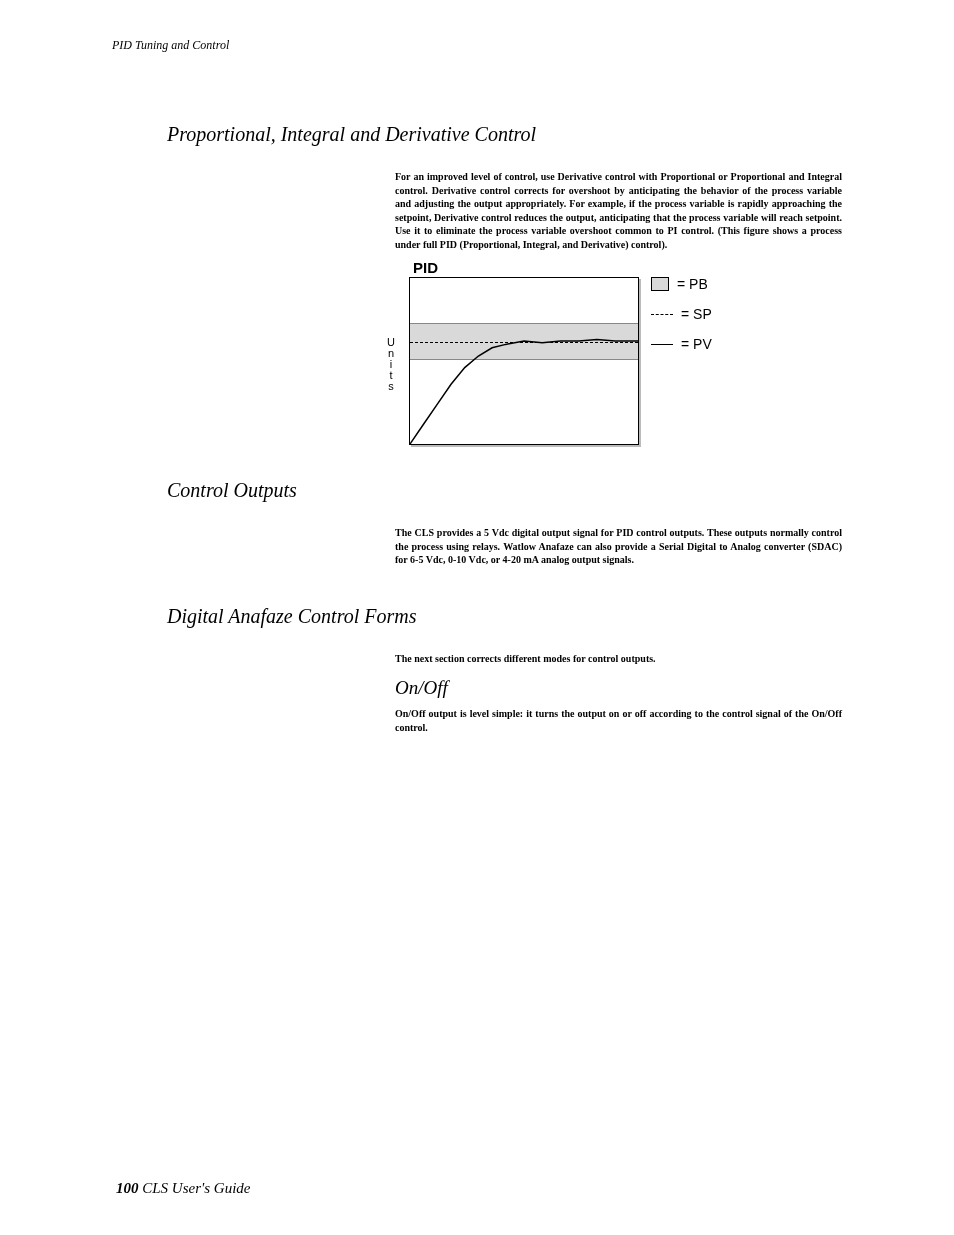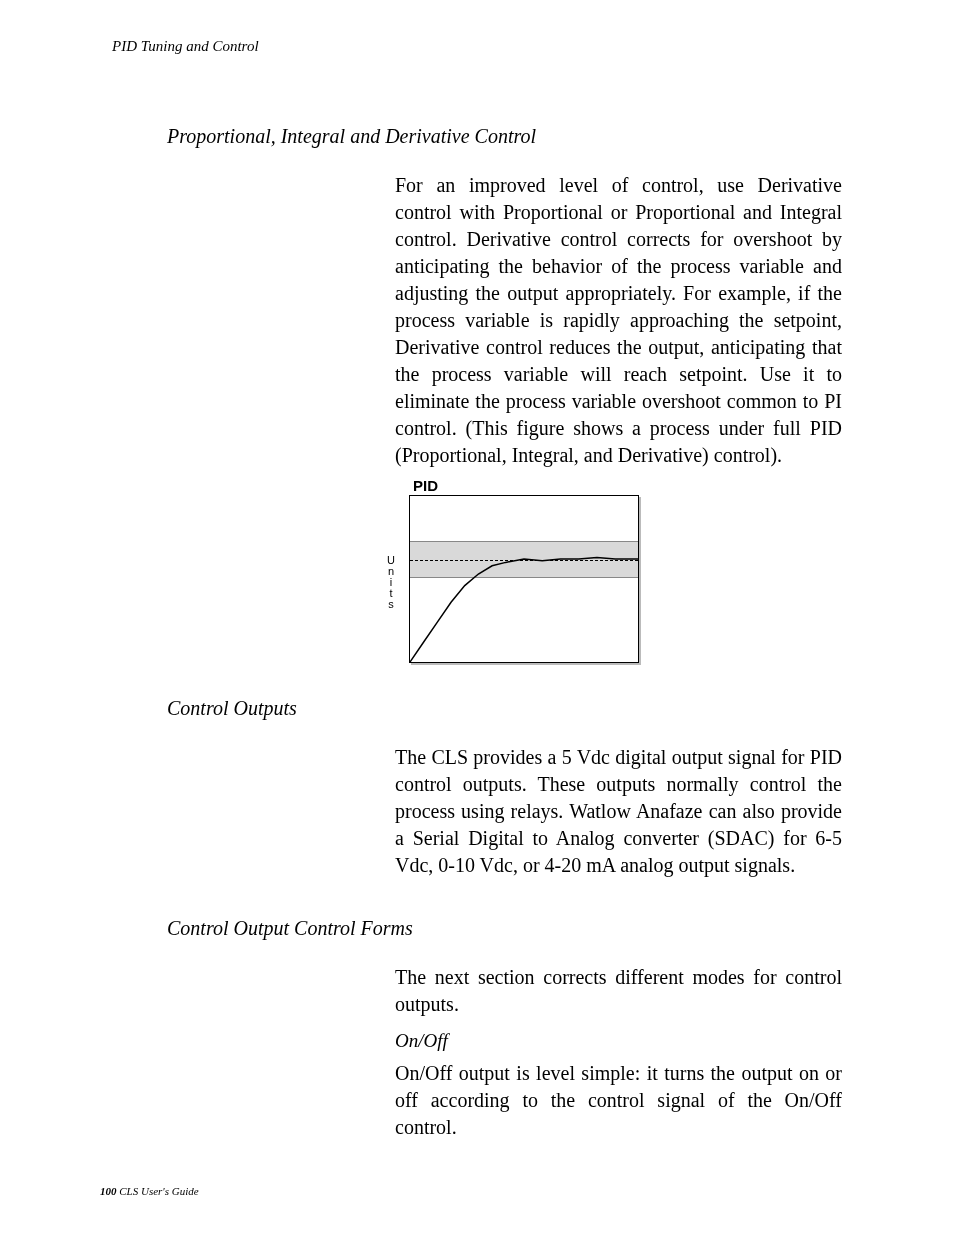--- a/index.html
+++ b/index.html
@@ -7,40 +7,41 @@
       width: 954px;
       height: 1235px;
       background: #fff;
       font-family: Georgia, 'Times New Roman', serif;
       color: #000;
       position: relative;
       padding: 38px 112px 40px 112px;
     }
     .running-header {
       font-style: italic;
-      font-size: 15px;
+      font-size: 12px;
       margin-bottom: 70px;
       font-family: Georgia, serif;
     }
     .section-heading {
       font-size: 20px;
       font-weight: normal;
       margin-left: 55px;
       margin-bottom: 24px;
       font-family: Georgia, serif;
       font-style: italic;
     }
     .body-para {
-      font-size: 20px;
+      font-size: 10px;
       line-height: 1.35;
       text-align: justify;
       margin-left: 283px;
       margin-right: 0;
       margin-bottom: 8px;
       font-family: Georgia, serif;
+      font-weight: bold;
     }
     .figure-container {
       margin-left: 283px;
       margin-top: 6px;
       margin-bottom: 30px;
       position: relative;
       width: 320px;
       height: 190px;
     }
     .chart-title {
@@ -127,23 +128,23 @@
       font-style: italic;
       font-size: 19px;
       margin-left: 283px;
       margin-bottom: 8px;
       margin-top: 12px;
       font-family: Georgia, serif;
     }
     .footer {
       position:absolute;
       bottom: 38px;
-      left: 100px;
-      font-style: italic;
-      font-size: 11px;
+      left: 116px;
+      font-style: italic;
+      font-size: 15px;
       font-family: Georgia, serif;
     }
     .footer-pnum { font-weight: bold; font-style: italic; }
     .spacer-30 { height:30px; }
   </style>
 </head>
 <body>
 
 <div class="running-header">PID Tuning and Control</div>
 
@@ -159,28 +160,42 @@
       <span>t</span>
       <span>s</span>
   </div>
   <div class="chart-box">
     <div class="chart-pb-band" style="top: 45.36px; height: 36.96px;"></div>
     <div class="chart-sp-line" style="top: 63.84px;"></div>
     <svg class="chart-svg" viewBox="0 0 230 168" preserveAspectRatio="none">
       <path id="pv-path" d="M0.0 168.0 L13.8 147.8 L27.6 127.7 L41.4 107.5 L55.2 90.7 L69.0 79.0 L82.8 70.6 L96.6 67.2 L115.0 63.8 L133.4 65.5 L151.8 63.8 L170.2 63.8 L188.6 62.2 L207.0 63.8 L230.0 63.8 " stroke="#000" stroke-width="1.5" fill="none"></path>
     </svg>
   </div>
+  <div class="legend">
+    <div class="legend-row">
+      <div class="legend-swatch-box"></div>
+      <span>= PB</span>
+    </div>
+    <div class="legend-row">
+      <div class="legend-swatch-dash"></div>
+      <span>= SP</span>
+    </div>
+    <div class="legend-row">
+      <div class="legend-swatch-line"></div>
+      <span>= PV</span>
+    </div>
+  </div>
 </div>
 
 <div class="section-heading">Control Outputs</div>
 <div class="body-para">The CLS provides a 5 Vdc digital output signal for PID control outputs. These outputs normally control the process using relays. Watlow Anafaze can also provide a Serial Digital to Analog converter (SDAC) for 6-5 Vdc, 0-10 Vdc, or 4-20 mA analog output signals.</div>
 
 <div class="spacer-30"></div>
 
-<div class="section-heading">Control Output Control Forms</div>
+<div class="section-heading">Digital Anafaze Control Forms</div>
 <div class="body-para">The next section corrects different modes for control outputs.</div>
 
 <div class="sub-italic-heading">On/Off</div>
 <div class="body-para">On/Off output is level simple: it turns the output on or off according to the control signal of the On/Off control.</div>
 
 <div class="footer">
   <span class="footer-pnum">100</span>
   <span> </span>
   <span>CLS User's Guide</span>
 </div>

